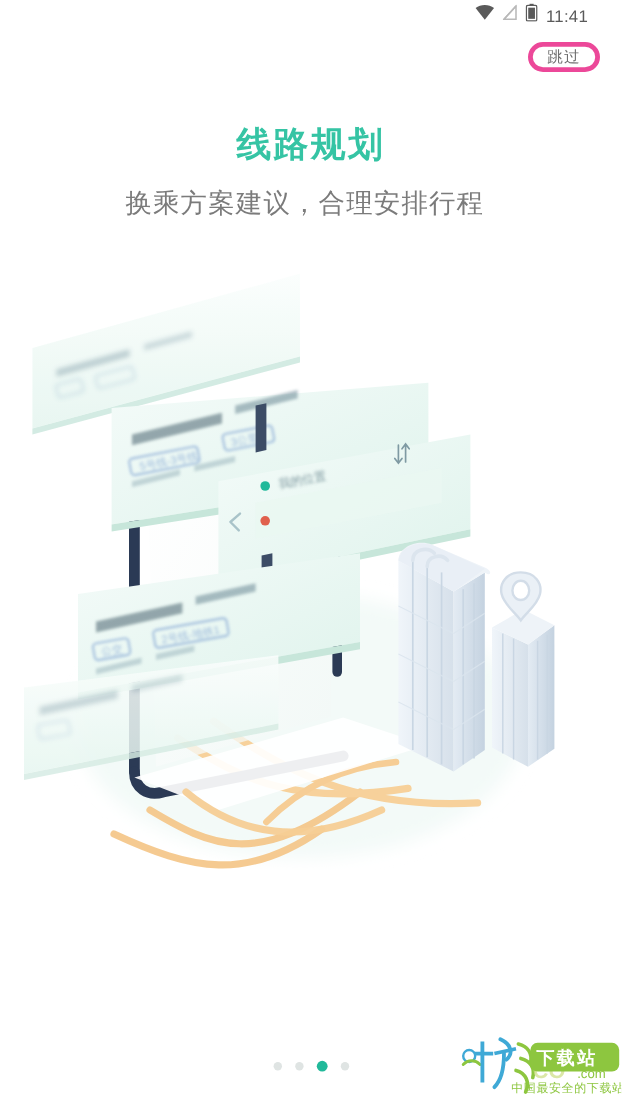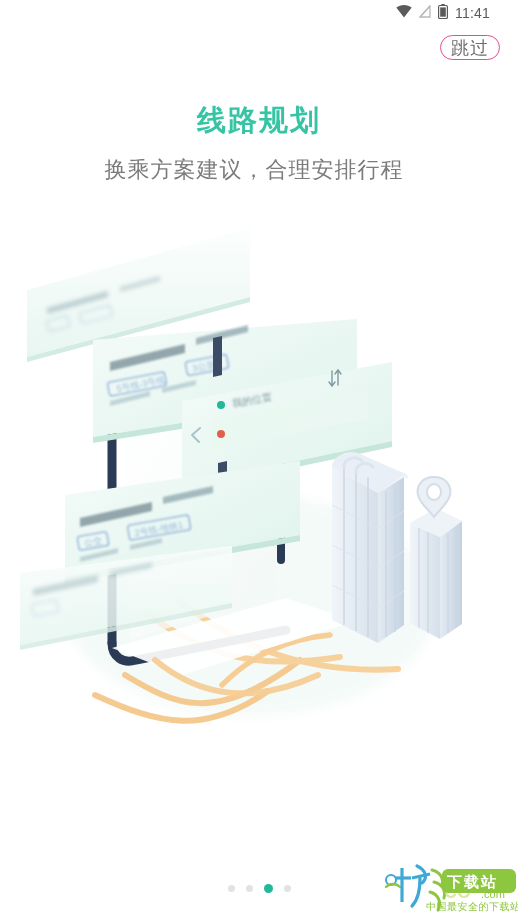--- a/index.html
+++ b/index.html
@@ -17,23 +17,23 @@
     display:flex; align-items:center; justify-content:flex-end;
     padding-right:28px; gap:7px;
   }
   .sb-icon{ display:block; }
   .sb-time{ font-size:14px; color:#5a5a5a; letter-spacing:.2px; font-weight:500; }
 
   
   .skip-btn{
     position:absolute; top:35px; right:18px;
     width:60px; height:25px; border-radius:13px;
-    border:1px solid #ec4899; background:#fff;
+    border:4px solid #ec4899; background:#fff;
     display:flex; align-items:center; justify-content:center;
-    font-size:18px; color:#6e6e6e; letter-spacing:1px;
+    font-size:13px; color:#6e6e6e; letter-spacing:1px;
   }
 
   
   .title{
     position:absolute; top:101px; left:0; width:518px;
     text-align:center; font-size:29px; font-weight:bold;
     color:#35c4a4; letter-spacing:2px;
   }
   .subtitle{
     position:absolute; top:155px; left:0; width:508px;

